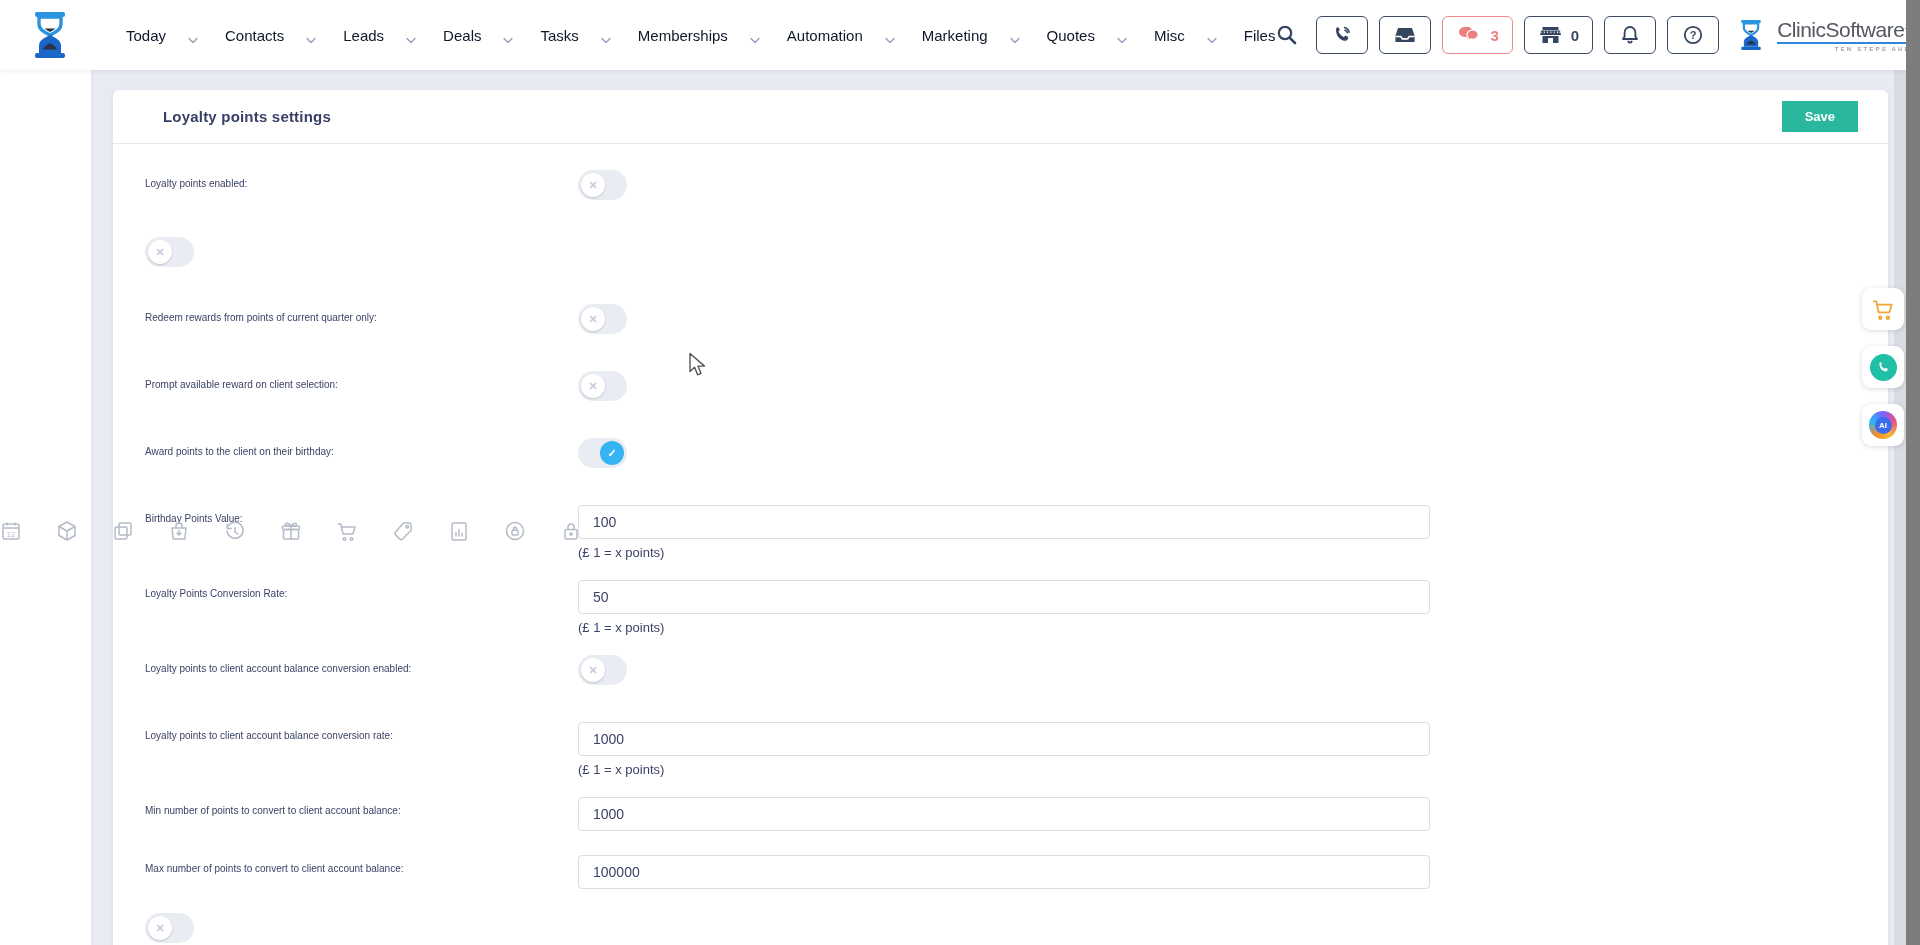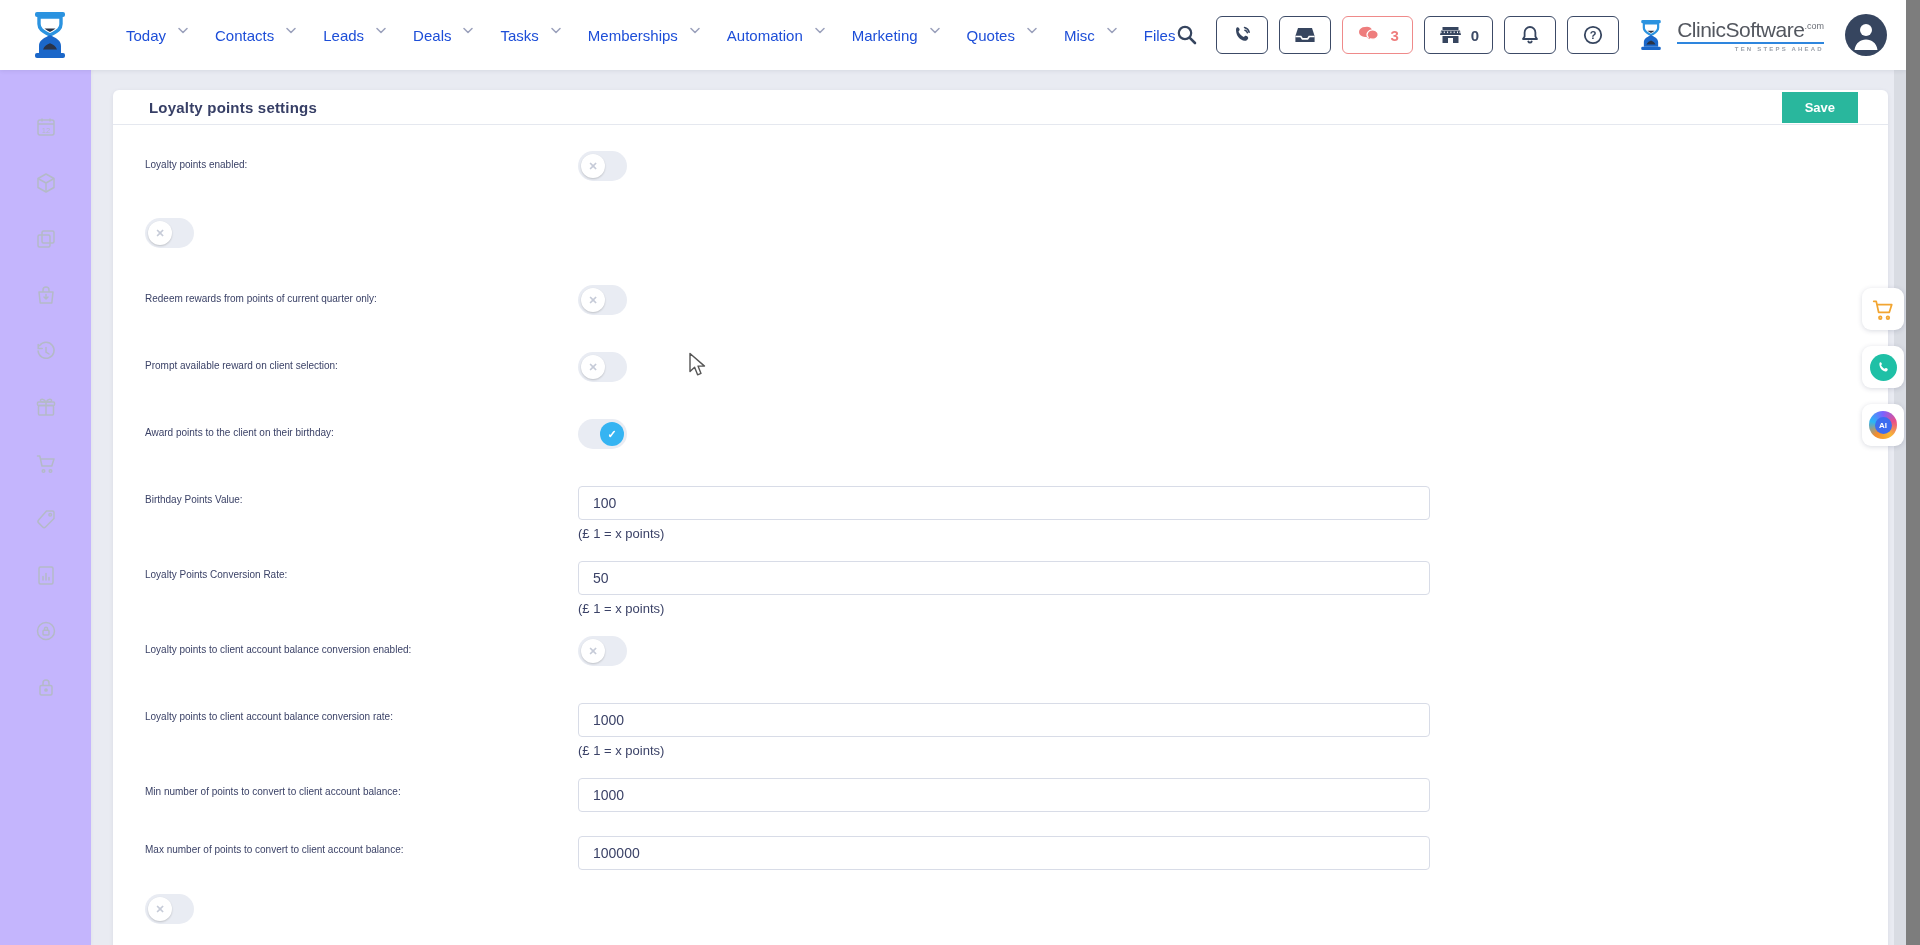--- a/index.html
+++ b/index.html
@@ -16,21 +16,21 @@
   .main-scroll-track { position:absolute; right:14px; top:70px; bottom:0; width:12px; background:#d9dce3; z-index:1; }
 
   
   .topbar {
     position:absolute; top:0; left:0; right:14px; height:70px;
     background:#fff; display:flex; align-items:center;
     box-shadow:0 1px 4px rgba(45,55,90,.10); z-index:10;
   }
   .app-logo { margin-left:30px; flex:0 0 auto; display:flex; }
   .main-nav { display:flex; align-items:center; gap:27px; margin-left:56px; }
-  .nav-item { display:flex; align-items:flex-start; gap:12px; color:#1d4ed8; font-size:15px; cursor:pointer; white-space:nowrap; }
+  .nav-item { display:flex; align-items:flex-end; gap:22px; color:#0f172a; font-size:15px; cursor:pointer; white-space:nowrap; }
 
   .topbar-right { margin-left:auto; display:flex; align-items:center; gap:11px; margin-right:22px; }
   .search-btn { display:flex; align-items:center; margin-right:6px; cursor:pointer; }
   .tb-btn {
     height:38px; min-width:52px; padding:0 13px; background:#fff;
     border:1.5px solid #3c4a66; border-radius:6px;
     display:flex; align-items:center; justify-content:center; gap:8px; cursor:pointer;
   }
   .tb-btn .badge { font-size:15px; font-weight:700; color:#3c4a66; }
   .tb-btn.salmon { border-color:#ef8a8a; }
@@ -40,34 +40,34 @@
   .brand-text { display:flex; flex-direction:column; line-height:1; }
   .brand-name { font-size:21px; color:#53575f; letter-spacing:-0.5px; }
   .brand-name sup { font-size:9px; color:#6a6e76; letter-spacing:0; }
   .brand-tagline { border-top:2px solid #2e86de; margin-top:2px; padding-top:2px;
     font-size:6px; letter-spacing:2.2px; color:#9aa0a9; text-align:right; font-weight:700; }
   .avatar { width:42px; height:42px; border-radius:50%; background:#36455f; margin-left:10px;
     display:flex; align-items:center; justify-content:center; overflow:hidden; cursor:pointer; flex:0 0 auto; }
 
   
   .sidebar {
-    position:absolute; left:0; top:70px; bottom:0; width:91px; background:#c4b5fd;
-    display:flex; flex-direction:column; align-items:center;
+    position:absolute; left:0; top:70px; bottom:0; width:91px; background:#ffffff;
+    display:flex; align-items:center;
     padding-top:46px; gap:34px; z-index:5; box-shadow:1px 0 3px rgba(45,55,90,.04);
   }
   .sb-icon { width:22px; height:22px; cursor:pointer; flex:0 0 auto; }
 
   
   .card {
     position:absolute; left:113px; top:90px; width:1775px; height:1000px;
     background:#fff; border-radius:6px; box-shadow:0 1px 4px rgba(45,55,90,.08); z-index:2;
   }
   .card-header {
-    height:35px; display:flex; align-items:center; justify-content:space-between;
-    padding:0 30px 0 36px; border-bottom:1px solid #e5e8ef;gap:19px;
+    height:54px; display:flex; align-items:center; justify-content:space-between;
+    padding:0 30px 0 50px; border-bottom:1px solid #e5e8ef;gap:19px;
   }
   .card-title { font-size:15px; font-weight:700; color:#373f66; letter-spacing:.2px; }
   .save-btn {
     background:#29b79d; color:#fff; border:none; border-radius:0;
     padding:8px 23px; font-size:13px; font-weight:700; cursor:pointer;
     font-family:"Liberation Sans", sans-serif;
   }
 
   .card-body { padding:26px 30px 0 32px; }
   .frow { display:flex; align-items:flex-start; margin-bottom:37px; }

